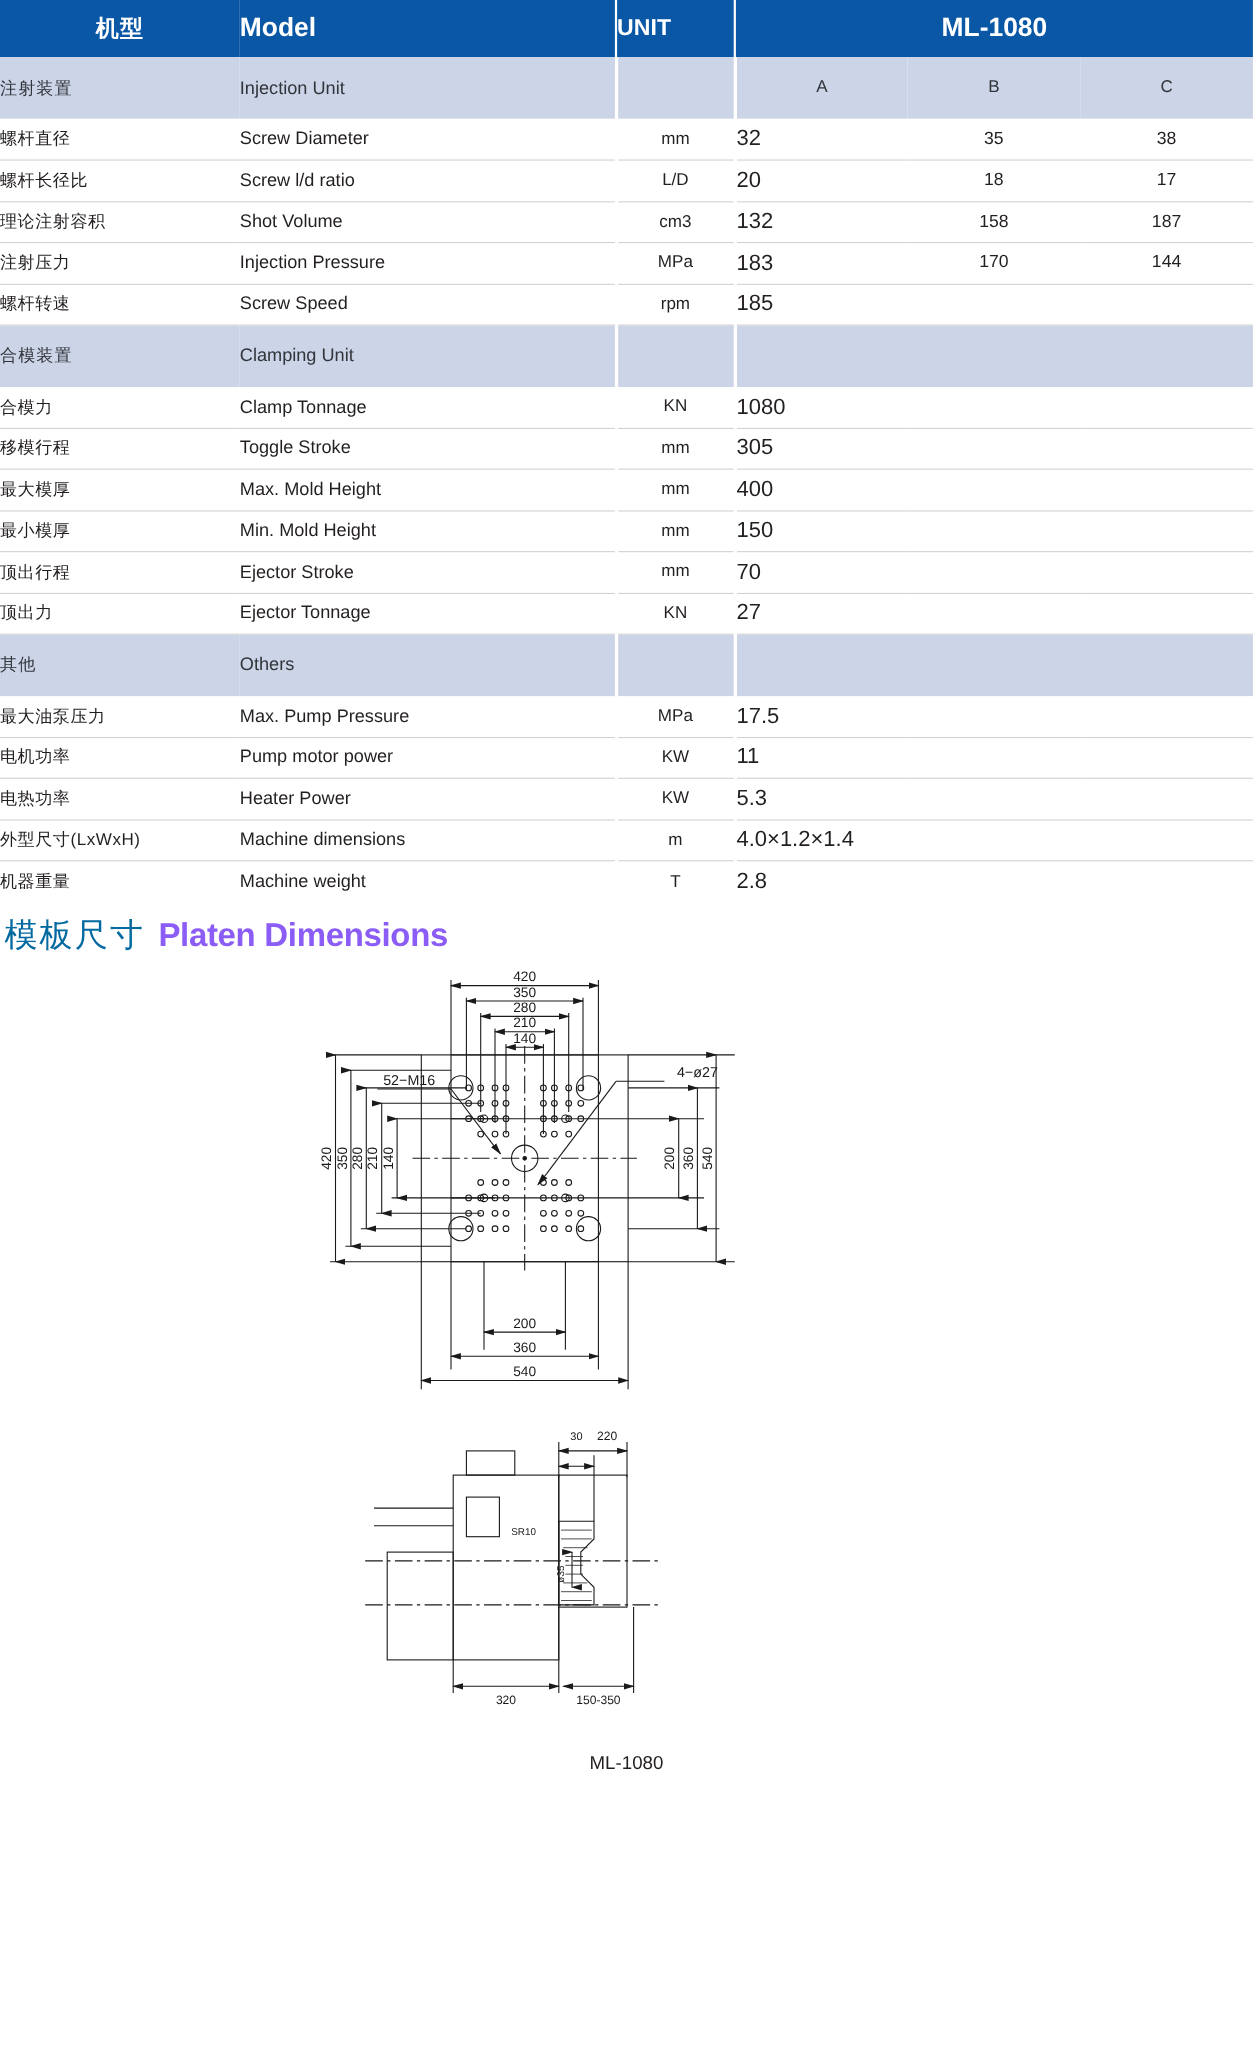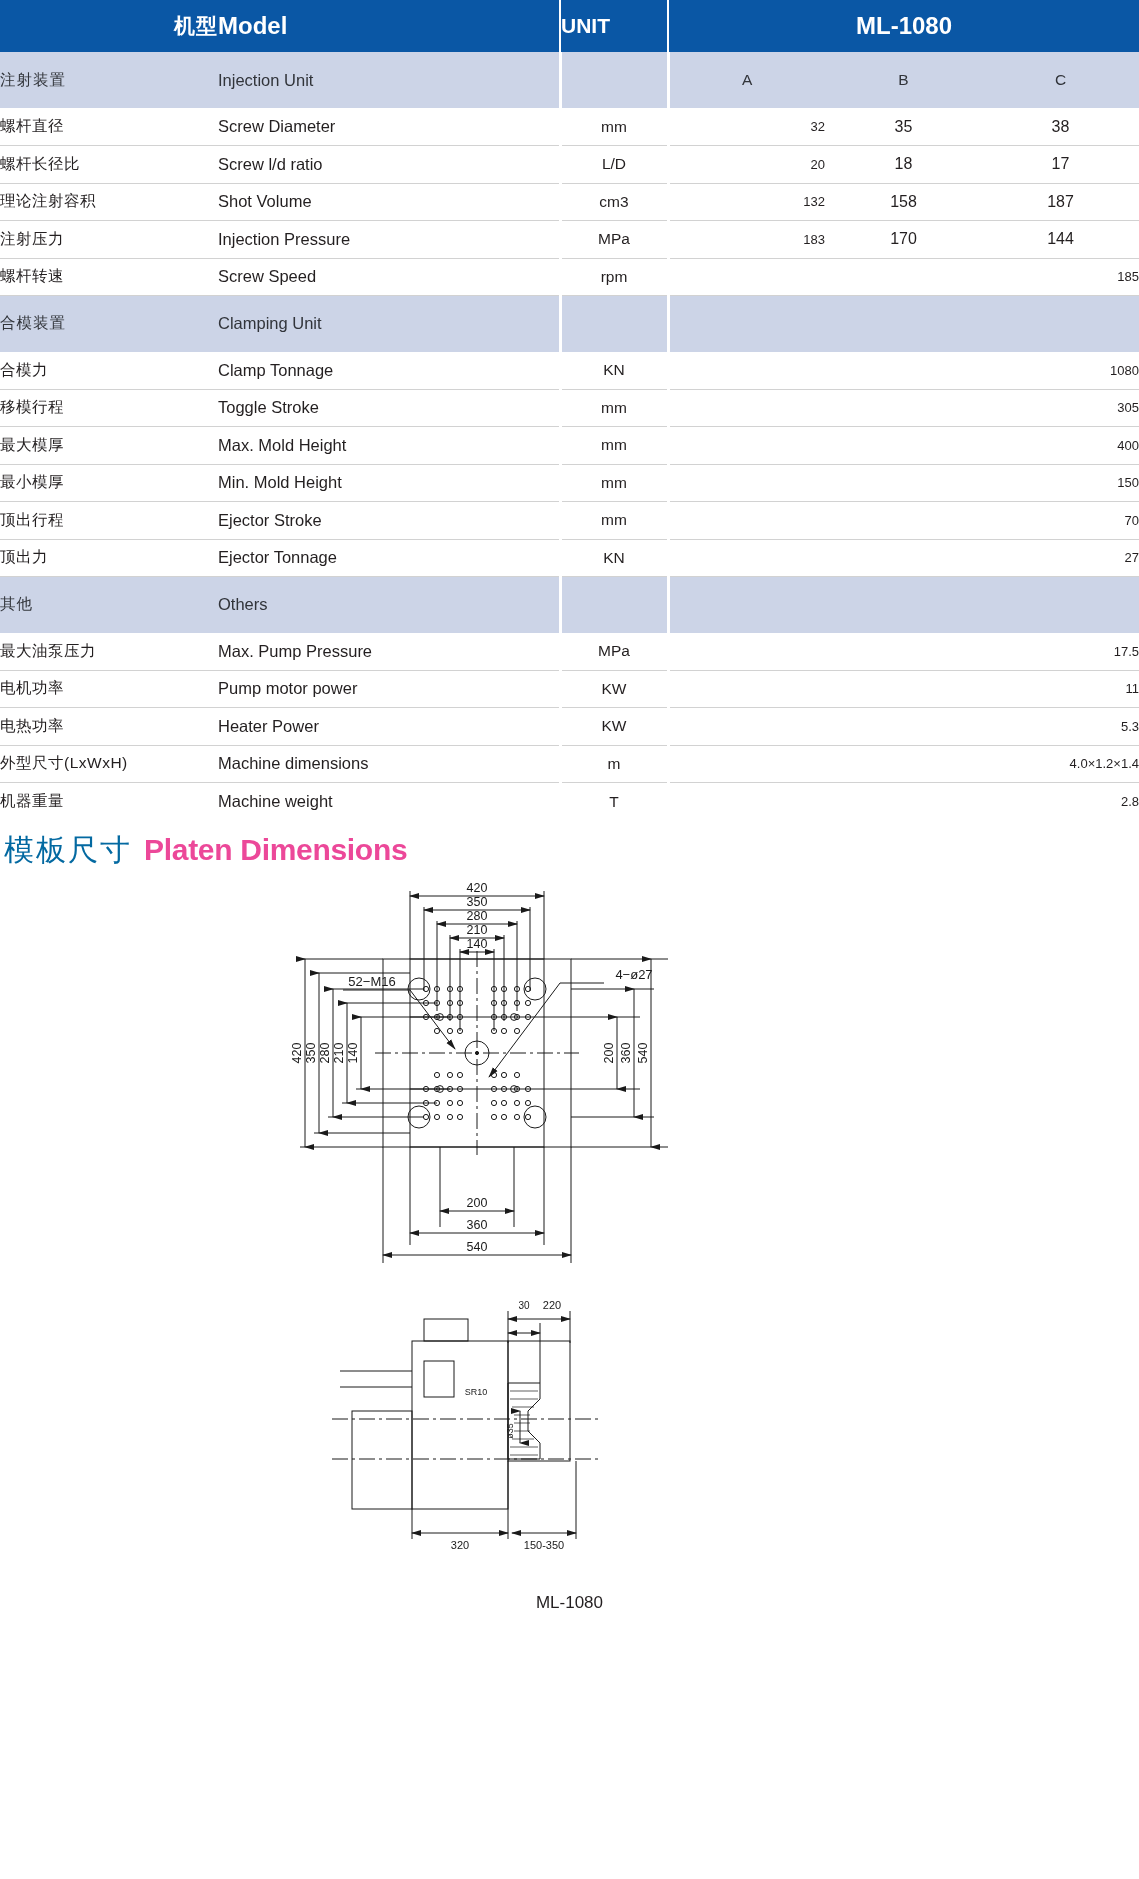--- a/index.html
+++ b/index.html
@@ -20,21 +20,21 @@
 
   #spec-table th, #spec-table td { padding: 0; }
 
   tr.hdr th {
     background: #0a57a5;
     color: #ffffff;
     height: 52px;
     vertical-align: middle;
     font-weight: bold;
   }
-  tr.hdr th.h-cn { font-size: 21px; text-align: right; padding-left: 32px; letter-spacing: 1px; }
+  tr.hdr th.h-cn { font-size: 21px; text-align: center; padding-left: 32px; letter-spacing: 1px; }
   tr.hdr th.h-en { font-size: 24px; text-align: left; padding-left: 4px; }
   tr.hdr th.h-unit { font-size: 21px; text-align: left; border-left: 2px solid #ffffff; }
   tr.hdr th.h-model { font-size: 24px; text-align: center; border-left: 2px solid #ffffff; }
 
   tr.section td {
     background: #ccd4e7;
     height: 56px;
     vertical-align: middle;
     color: #31343a;
   }
@@ -45,34 +45,34 @@
 
   tr.row td {
     height: 37.5px;
     vertical-align: middle;
     border-bottom: 1px solid #d2d2d2;
     background: #ffffff;
   }
   tr.row td.d-cn { font-size: 15.5px; text-align: left; padding-left: 26px; letter-spacing: .5px; }
   tr.row td.d-en { font-size: 16.5px; text-align: left; padding-left: 4px; }
   tr.row td.d-unit { font-size: 15.5px; text-align: center; border-left: 3px solid #ffffff; }
-  tr.row td.d-val  { font-size: 13px; text-align: right; border-left: 3px solid #ffffff; }
+  tr.row td.d-val  { font-size: 20px; text-align: left; border-left: 3px solid #ffffff; }
   tr.row td.d-val2 { font-size: 16px; text-align: center; }
   tr.row:last-child td { border-bottom: none; }
 
   
   #platen-title {
     margin-top: 10px;
     padding-left: 4px;
     display: flex;
     align-items: baseline;
     gap: 12px;
   }
   #platen-title .cn { font-size: 30px; color: #0369a1; letter-spacing: 2px; }
-  #platen-title .en { font-size: 30px; color: #ec4899; font-weight: bold; letter-spacing: -.3px; }
+  #platen-title .en { font-size: 30px; color: #8b5cf6; font-weight: bold; letter-spacing: -.3px; }
 
   
   #drawing-wrap { position: relative; width: 1139px; height: 760px; }
   #drawing-wrap svg { display: block; }
   .cap {
     position: absolute;
     left: 0; right: 0;
     bottom: 18px;
     text-align: center;
     font-size: 17px;

